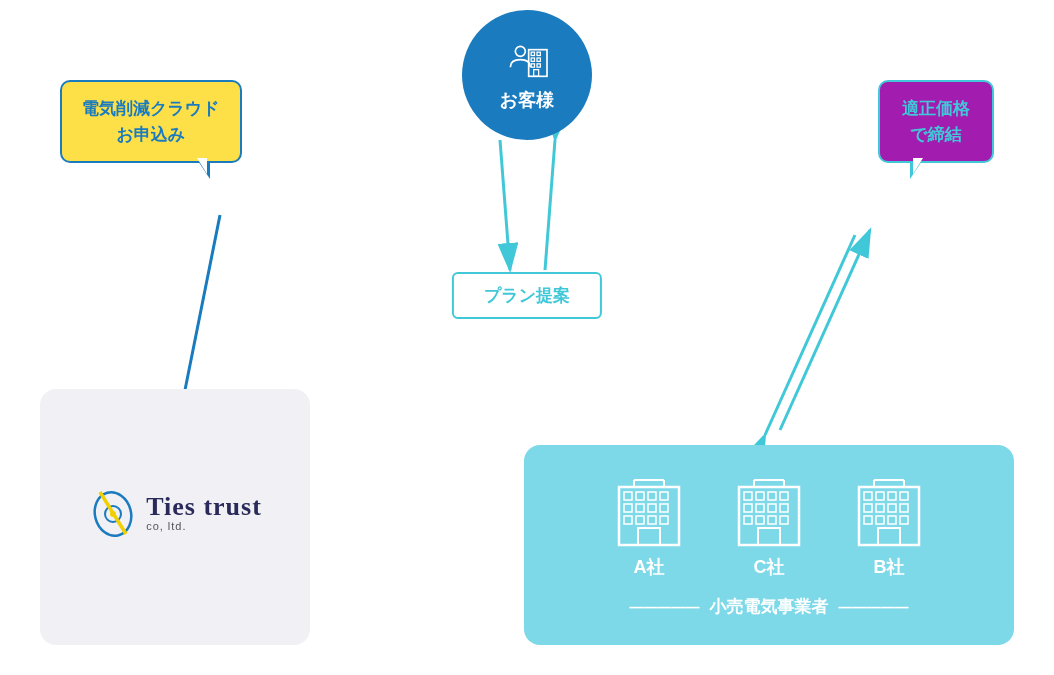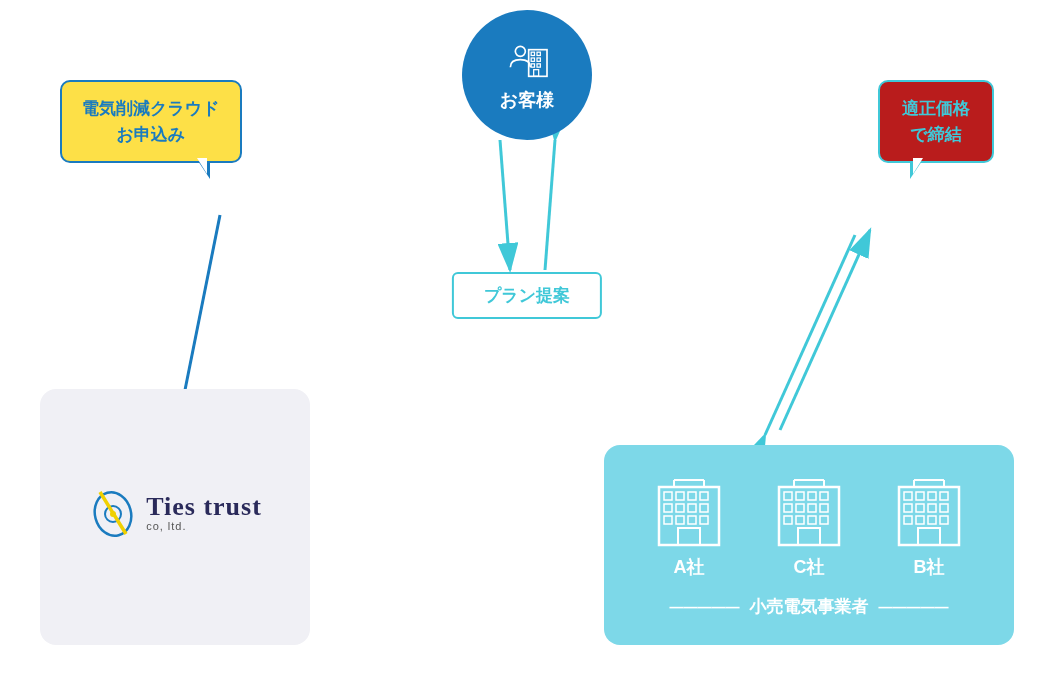--- a/index.html
+++ b/index.html
@@ -87,21 +87,21 @@
       border-right: 0px solid transparent;
       border-top: 16px solid white;
       z-index: 1;
     }
 
     
     .speech-bubble-right {
       position: absolute;
       top: 80px;
       right: 60px;
-      background: #b91c1c;
+      background: #a21caf;
       border: 2.5px solid #40c8d8;
       border-radius: 10px;
       padding: 14px 22px;
       text-align: center;
       color: #40c8d8;
       font-size: 17px;
       font-weight: bold;
       line-height: 1.5;
     }
 
@@ -218,21 +218,21 @@
     .ties-trust-name::after {
       content: '—';
       color: #1a7bbf;
     }
 
     
     .retailers-card {
       position: absolute;
       bottom: 30px;
       right: 40px;
-      width: 410px;
+      width: 490px;
       height: 200px;
       background: #7dd8e8;
       border-radius: 16px;
       display: flex;
       flex-direction: column;
       align-items: center;
       justify-content: center;
       padding: 20px;
     }
 

